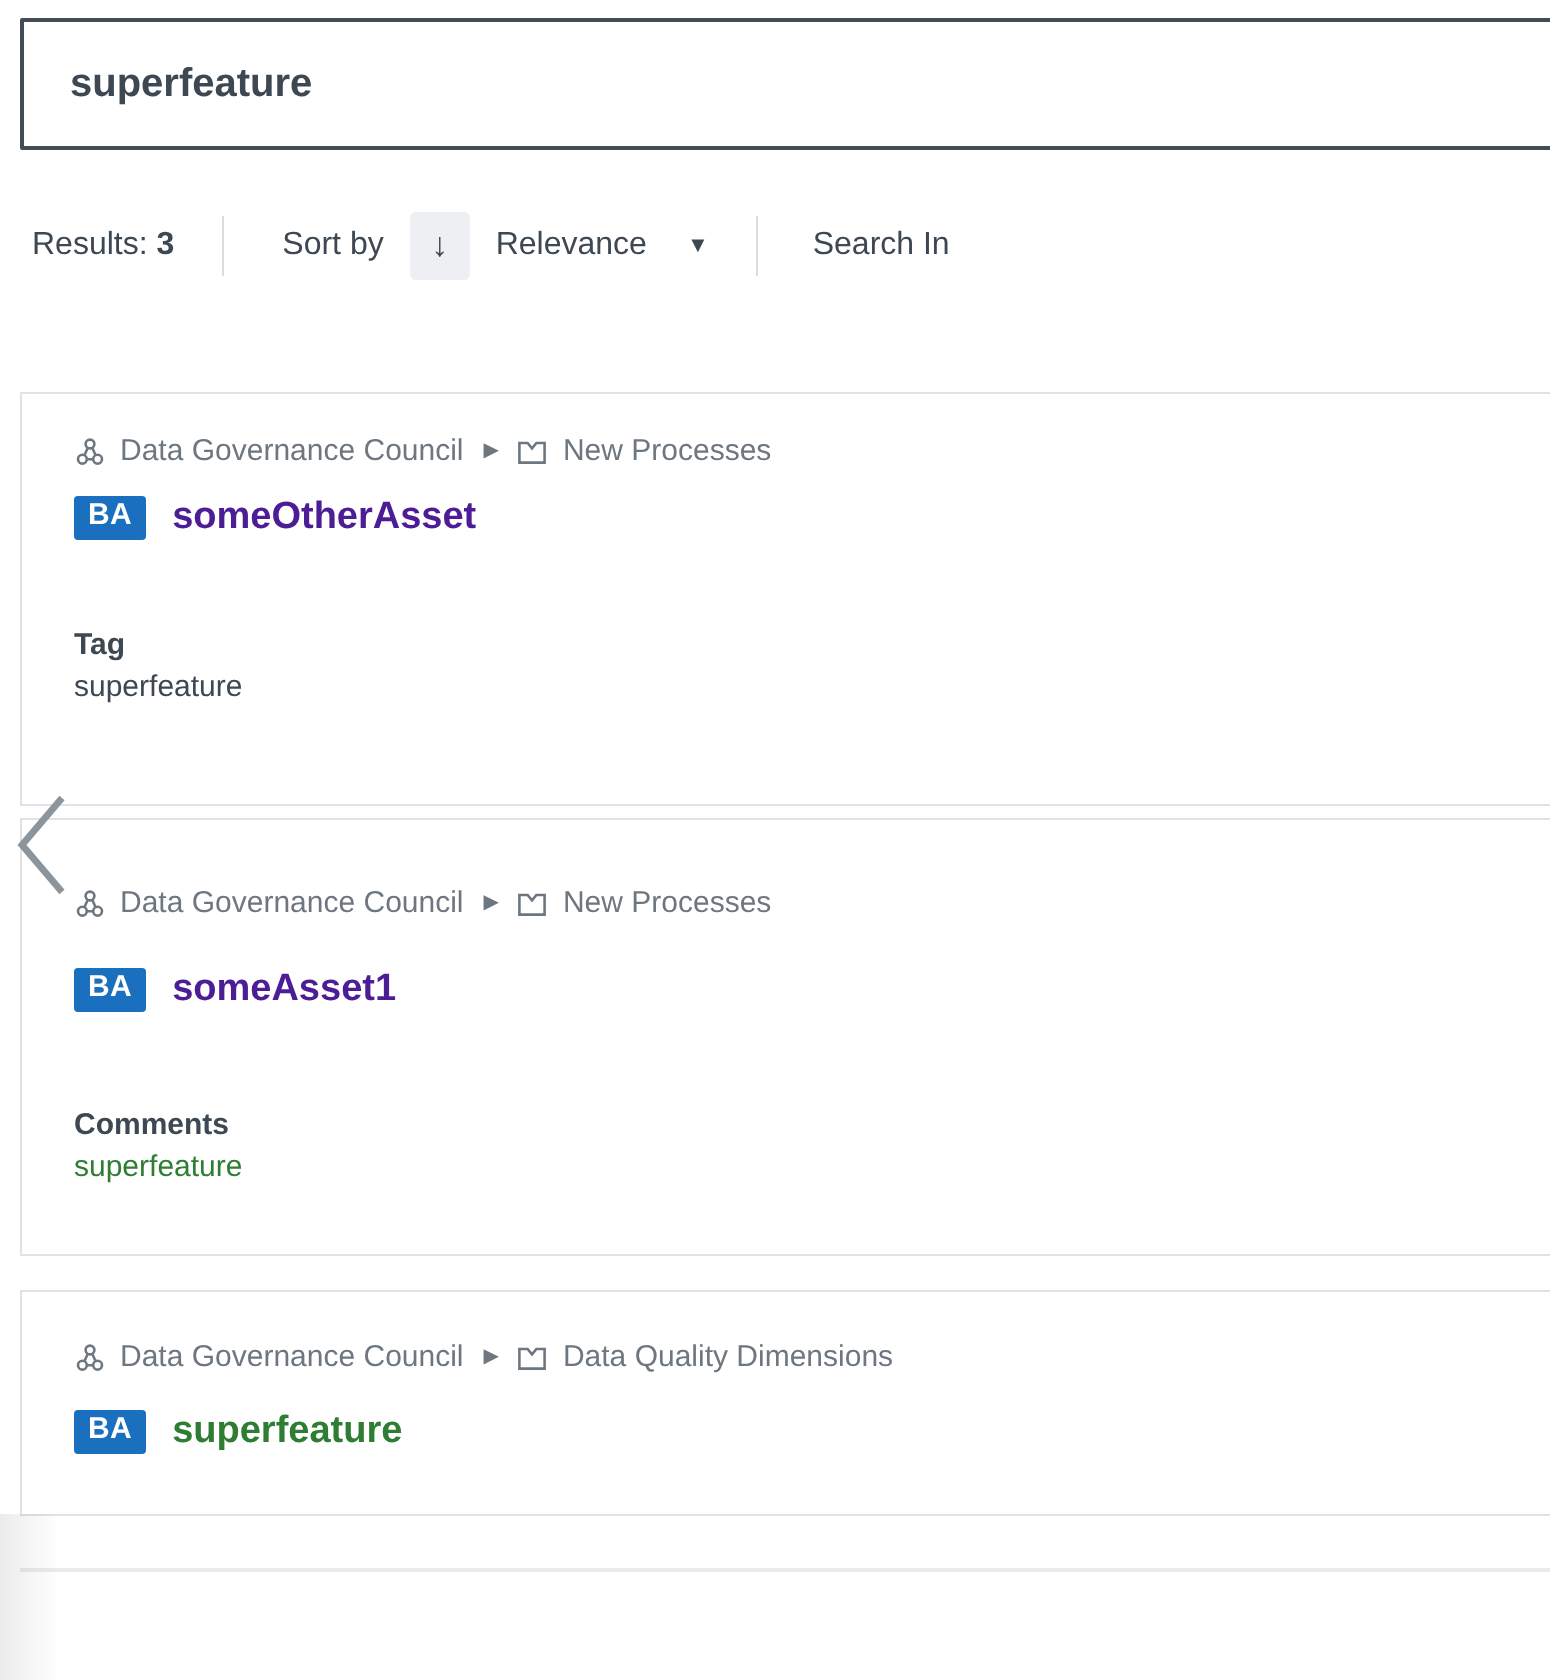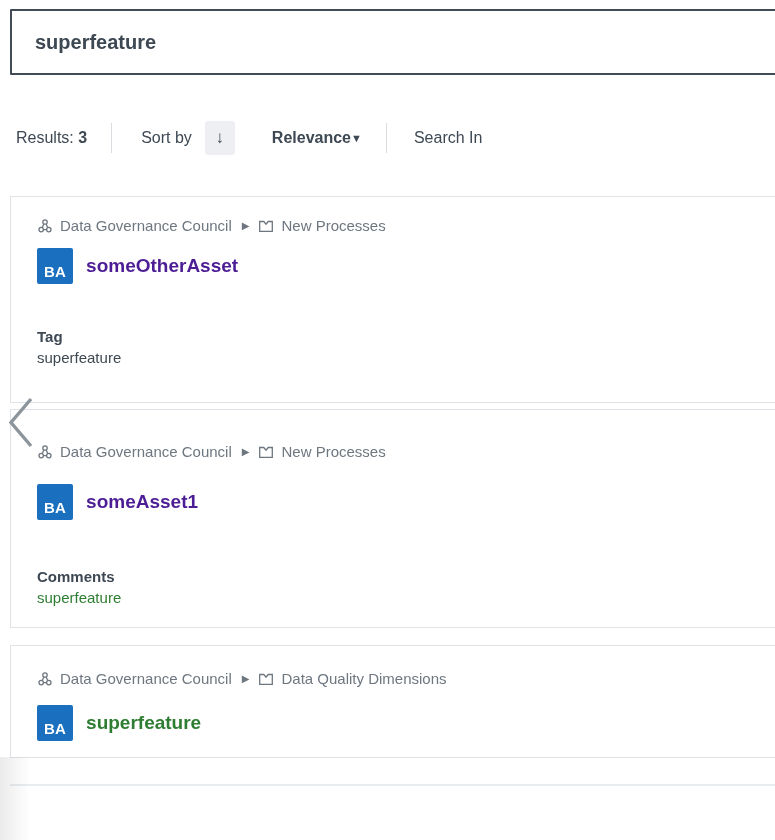--- a/index.html
+++ b/index.html
@@ -9,28 +9,28 @@
 
   
   .search-input {
     position:absolute; left:10px; top:9px; width:800px; height:66px;
     border:2px solid #414c57; border-radius:1px; background:#fff;
     padding:0 20px 0 23px; font-family:inherit;
     font-size:20px; font-weight:600; color:#3d4853; outline:none;
   }
 
   
-  .toolbar { position:absolute; left:16px; top:118px; height:40px;
+  .toolbar { position:absolute; left:16px; top:103px; height:40px;
     display:flex; align-items:center; font-size:16px; color:#3d4853; }
   .toolbar .bold { font-weight:700; }
   .vdiv { width:1px; height:30px; background:#d9dde1; margin:0 27px 0 24px; }
   .sort-dir-btn { display:inline-flex; align-items:center; justify-content:center;
     min-width:30px; height:34px; margin:0 13px; background:#edeff2; border-radius:3px;
     font-size:17px; font-weight:700; color:#3f4a55; cursor:pointer; }
-  .sort-value { display:inline-flex; align-items:center; gap:0; font-weight:700; cursor:pointer;margin-left:24px; }
+  .sort-value { display:inline-flex; align-items:center; gap:20px; font-weight:400; cursor:pointer; }
   .caret { font-size:11px; color:#3d4853; }
   .chip { display:inline-flex; align-items:center; height:34px; margin-left:16px;
     background:#e8eaed; border-radius:3px; padding:0 13px; font-weight:700; cursor:pointer; }
   .lbl-gap { margin-left:2px;text-align:center; }
 
   
   .card { position:absolute; left:10px; width:800px; background:#fff;
     border:1px solid #dfe3e7; padding-left:26px; }
   .card-1 { top:196px; height:207px; padding-top:20px; }
   .card-2 { top:409px; height:219px; padding-top:33px; }
@@ -39,21 +39,21 @@
   .breadcrumb { display:flex; align-items:center; color:#6e7780; font-size:15px; }
   .breadcrumb .crumb { margin-left:7px; }
   .bc-sep { font-size:10px; margin:0 9px 0 10px; color:#6e7780; }
   .bc-icon { flex:0 0 auto; display:inline-flex; }
 
   .name-row { display:flex; align-items:center; gap:13px; }
   .card-1 .name-row { margin-top:14px; }
   .card-2 .name-row { margin-top:24px; }
   .card-3 .name-row { margin-top:18px; }
   .badge { display:inline-block; background:#1a6fbf; color:#fff; font-weight:700;
-    font-size:15px; line-height:1; padding:16px 7px 5px; border-radius:2px; letter-spacing:.2px; }
+    font-size:15px; line-height:1; padding:2px 7px 5px; border-radius:2px; letter-spacing:.2px; }
   .asset-name { font-size:19px; font-weight:700; color:#4c1d95; }
   .asset-name.green { color:#2e7d32; }
 
   .attr { margin-top:44px; font-size:15px; }
   .card-2 .attr { margin-top:48px; }
   .attr-label { font-weight:700; color:#3d4853; }
   .attr-value { margin-top:4px; color:#3d4853; }
   .attr-value.green { color:#2e7d32; }
 
   

